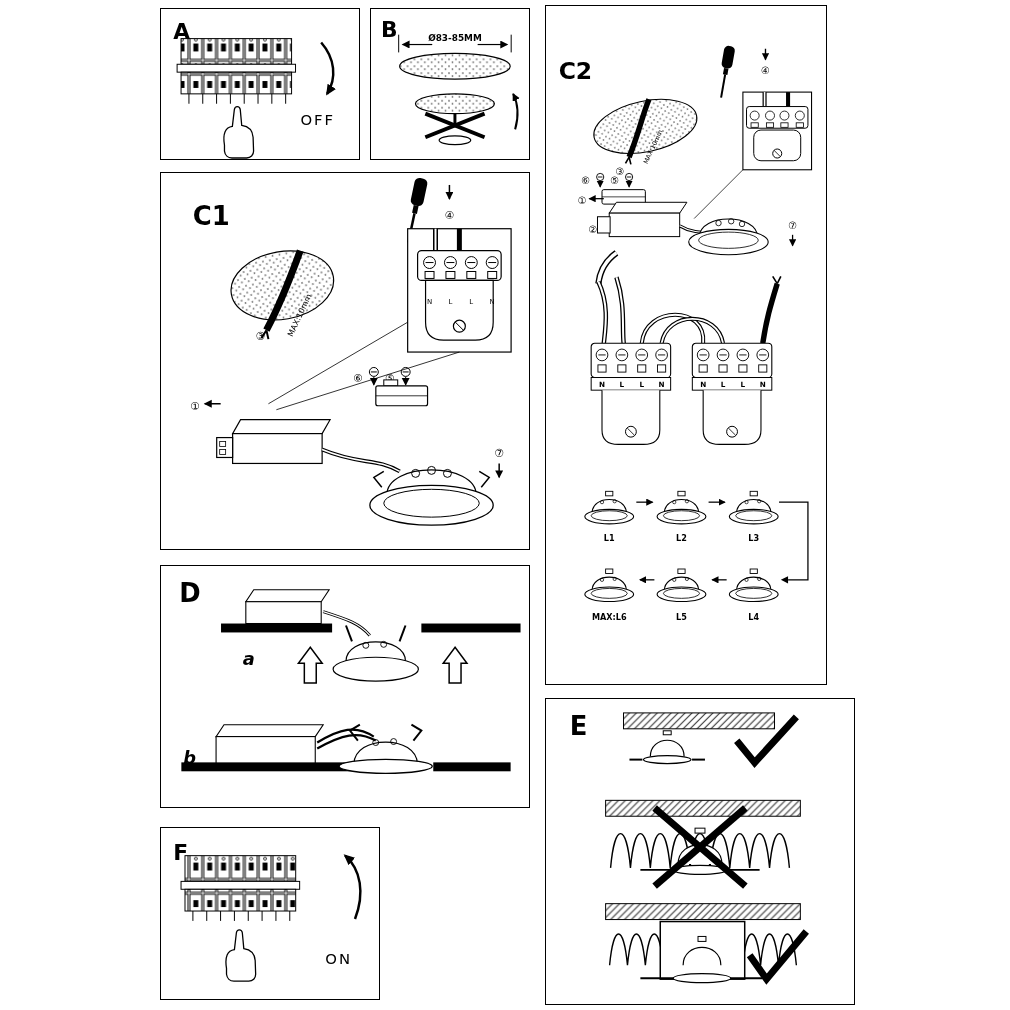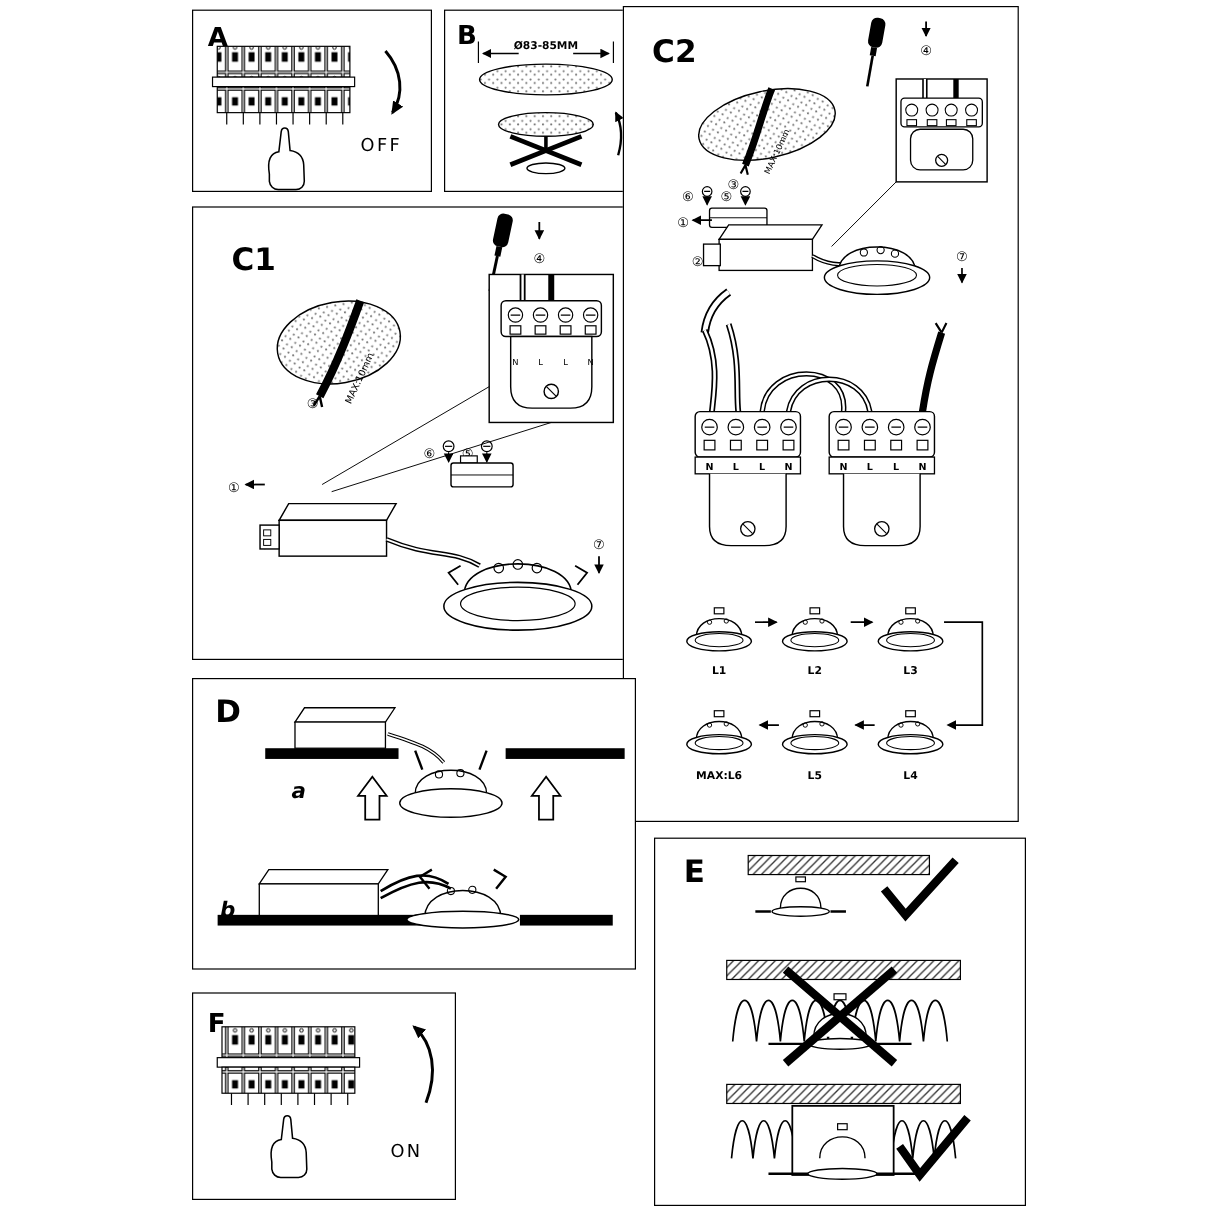--- a/index.html
+++ b/index.html
@@ -190,21 +190,21 @@
         <polyline points="-50,0 -58,-10 -48,-16" fill="none" stroke="#000" stroke-width="1.5"></polyline>
         <polyline points="50,0 58,-10 48,-16" fill="none" stroke="#000" stroke-width="1.5"></polyline>
         <ellipse cx="0" cy="18" rx="62" ry="20" fill="#fff" stroke="#000" stroke-width="1.3"></ellipse>
         <ellipse cx="0" cy="16" rx="48" ry="14" fill="#fff" stroke="#000" stroke-width="1"></ellipse>
       </g>
       <text x="340" y="286" font-size="11" text-anchor="middle">⑦</text>
       <line x1="340" y1="292" x2="340" y2="306" stroke="#000" stroke-width="1.5" marker-end="url(#ahC1)"></line>
     </svg>
   </div>
 
-  <div class="panel" style="left:519px;top:5px;width:330px;height:680px;">
+  <div class="panel" style="left:545px;top:5px;width:282px;height:680px;">
     <svg viewBox="0 0 310 680">
       <defs>
         <pattern id="dotC2" width="7" height="7" patternUnits="userSpaceOnUse">
           <rect width="7" height="7" fill="#fff"></rect>
           <circle cx="2" cy="2" r="0.9" fill="#777"></circle>
             <circle cx="5.5" cy="5" r="0.9" fill="#777"></circle>
         </pattern>
         <marker id="ahC2" markerWidth="9" markerHeight="9" refX="7" refY="4" orient="auto" markerUnits="userSpaceOnUse">
           <path d="M0,0 L8,4 L0,8 z" fill="#000"></path>
         </marker>

